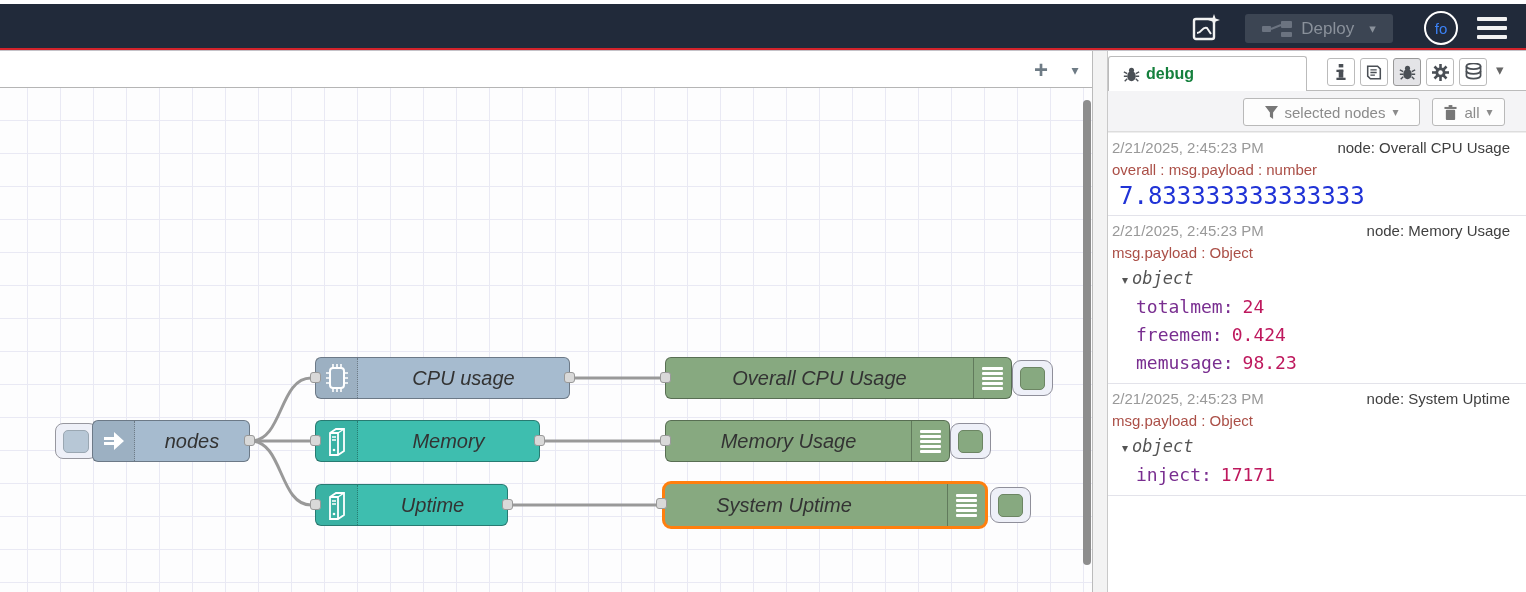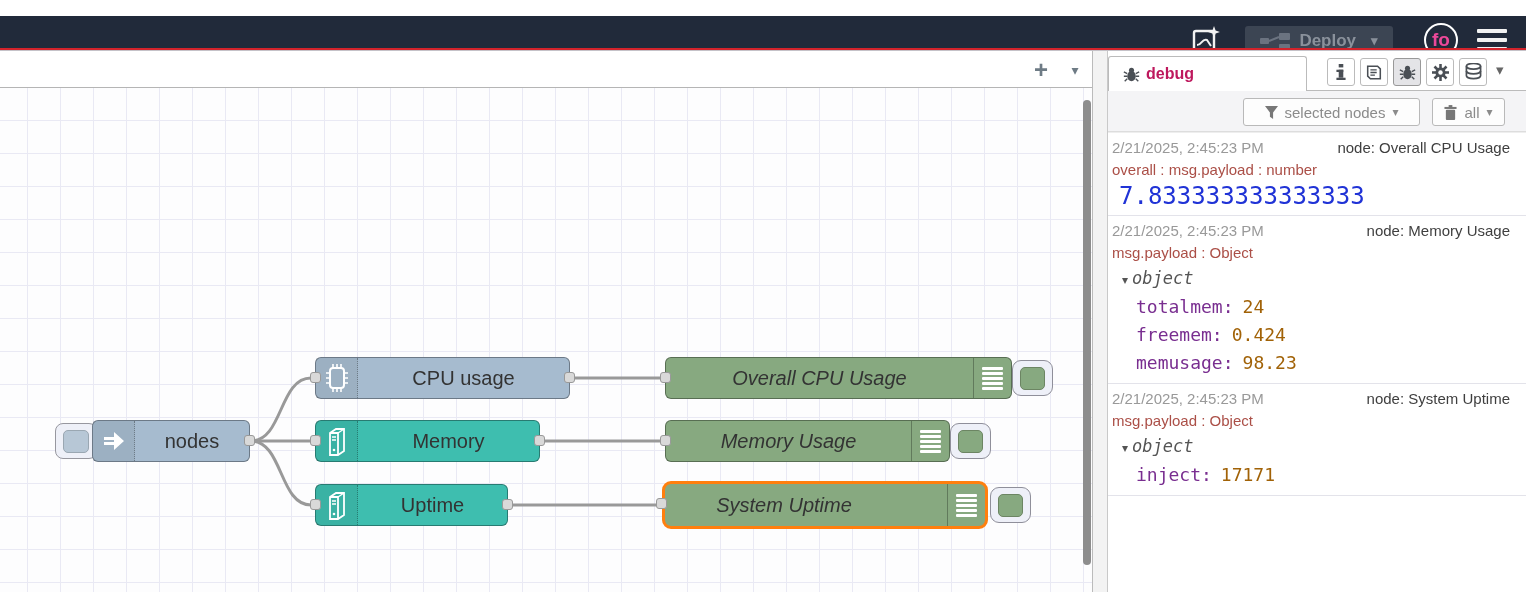--- a/index.html
+++ b/index.html
@@ -1,29 +1,29 @@
 <!DOCTYPE html>
 <html><head>
 <meta charset="utf-8">
 <style>
   * { margin:0; padding:0; box-sizing:border-box; }
   html,body { width:1526px; height:592px; overflow:hidden; }
   body { font-family:"Liberation Sans", sans-serif; background:#fff; }
   #app { position:relative; width:1526px; height:592px; overflow:hidden; }
 
   
-  #header { position:absolute; left:0; top:16px; width:1526px; height:44px; background:#212a3a;font-weight:bold; }
+  #header { position:absolute; left:0; top:4px; width:1526px; height:44px; background:#212a3a; }
   #header-redline { position:absolute; left:0; top:48px; width:1526px; height:3px; background:#d3232b; border-bottom:1px solid #c5c2c8; }
   .hdr-icon-btn { position:absolute; top:6px; width:36px; height:36px; display:flex; align-items:center; justify-content:center; cursor:pointer; }
   #export-btn { left:1188px; }
   #deploy-btn { position:absolute; left:1245px; top:10px; width:148px; height:29px; background:#3c4553; border-radius:3px;
                 display:flex; align-items:center; justify-content:center; gap:9px; color:#8a919b; font-size:17px; cursor:default; }
   #deploy-caret { font-size:13px; margin-left:6px; }
   #avatar { position:absolute; left:1424px; top:7px; width:34px; height:34px; border:2px solid #fff; border-radius:50%;
-            display:flex; align-items:center; justify-content:center; color:#ec4899; font-size:19px; cursor:pointer; }
+            display:flex; align-items:center; justify-content:center; color:#3b82f6; font-size:15px; cursor:pointer; }
   #menu-btn { position:absolute; left:1477px; top:13px; width:30px; height:22px; cursor:pointer;
               display:flex; flex-direction:column; justify-content:space-between; }
   #menu-btn span { display:block; height:4px; background:#f2f2f2; border-radius:1px; }
 
   
   #workspace { position:absolute; left:0; top:51px; width:1093px; height:541px; background:#fff; border-right:1px solid #bbb; }
   #flowtab-bar { position:absolute; left:0; top:0; width:100%; height:37px; background:#fff; border-bottom:1px solid #b5b5b5; }
   #add-flow-btn { position:absolute; left:1026px; top:4px; width:30px; height:30px; color:#6e7b85; font-size:24px; font-weight:bold;
                   display:flex; align-items:center; justify-content:center; cursor:pointer; }
   #flow-list-btn { position:absolute; left:1062px; top:6px; width:26px; height:26px; color:#6e7b85; font-size:14px;
@@ -33,41 +33,41 @@
             background-size:33px 33px, 33px 33px; background-position:27px 0, 0 32px; }
   #wires { position:absolute; left:0; top:0; width:1092px; height:504px; }
   #wires path { stroke:#999; stroke-width:3; fill:none; stroke-linecap:round; }
   #vscrollbar { position:absolute; left:1083px; top:12px; width:8px; height:465px; background:#8d8d8d; border-radius:4px; }
 
   
   .node { position:absolute; height:42px; border:1px solid rgba(0,0,0,0.35); border-radius:6px; display:flex; cursor:pointer; }
   .node .icon-region { width:42px; height:100%; background:rgba(0,0,0,0.06); border-right:1px dotted rgba(0,0,0,0.3);
                        display:flex; align-items:center; justify-content:center; flex:0 0 auto; }
   .node .icon-region.right { border-right:none; border-left:1px solid rgba(0,0,0,0.28); width:38px; background:transparent; }
-  .node .nlabel { flex:1; display:flex; align-items:center; justify-content:center; font-size:20px; color:#333; white-space:nowrap; }
+  .node .nlabel { flex:1; display:flex; align-items:center; justify-content:center; font-size:20px; color:#333; white-space:nowrap;font-style:italic; }
   .node .nlabel.it { font-style:italic;text-align:center; }
   .port { position:absolute; width:11px; height:11px; background:#d9d9d9; border:1px solid #999; border-radius:3px; cursor:crosshair; }
   .port.in  { left:-6px; top:14px; }
   .port.out { right:-6px; top:14px; }
   .inject-btn-outer { position:absolute; left:55px; top:335px; width:42px; height:36px; background:#eef0f8; border:1px solid #97979f;
                       border-radius:8px; display:flex; align-items:center; justify-content:center; cursor:pointer; }
   .inject-btn-inner { width:26px; height:23px; background:#b7c7d6; border:1px solid #9aa7b2; border-radius:5px; }
   .dbg-toggle { position:absolute; width:41px; height:36px; background:#eef0f8; border:1px solid #8f8f9a; border-radius:9px;
                 display:flex; align-items:center; justify-content:center; cursor:pointer; }
   .dbg-toggle .sq { width:25px; height:23px; background:#87a980; border:1px solid #6c8563; border-radius:5px; }
   .dbg-lines { display:flex; flex-direction:column; gap:2px; }
   .dbg-lines span { display:block; width:21px; height:3px; background:#fff; border-radius:1px; }
 
   
   #side-sep { position:absolute; left:1093px; top:51px; width:15px; height:541px; background:#f3f3f3; border-right:1px solid #c9c9c9; }
   #sidebar { position:absolute; left:1108px; top:51px; width:418px; height:541px; background:#fff; }
   #sb-header { position:absolute; left:0; top:0; width:100%; height:40px; background:#fff; border-bottom:1px solid #bbb; }
   #sb-tab { position:absolute; left:0; top:5px; width:199px; height:35px; background:#fff; border:1px solid #bbb; border-bottom:none;
             border-radius:3px 3px 0 0; display:flex; align-items:center; padding-left:14px; gap:6px; cursor:pointer; }
-  #sb-tab .tab-label { font-size:16px; font-weight:bold; color:#be185d; }
+  #sb-tab .tab-label { font-size:16px; font-weight:bold; color:#15803d; }
   .sb-iconbtn { position:absolute; top:7px; width:28px; height:28px; border:1px solid #bbb; border-radius:3px; background:#fff;
                 display:flex; align-items:center; justify-content:center; cursor:pointer; }
   .sb-iconbtn.active { background:#e4e4e7; border-color:#999; }
   #sb-caret { position:absolute; top:10px; left:388px; color:#666; font-size:15px; cursor:pointer; }
 
   #sb-toolbar { position:absolute; left:0; top:40px; width:100%; height:41px; background:#f4f4f6; border-bottom:1px solid #ddd; }
   .sb-toolbtn { position:absolute; top:7px; height:28px; background:#fdfdfd; border:1px solid #b9b9b9; border-radius:3px;
                 display:flex; align-items:center; justify-content:center; gap:7px; color:#8b8b8b; font-size:15px; padding:0 9px; cursor:pointer; }
   #filter-btn { left:135px; width:177px; }
   #clear-btn { left:324px; width:73px; }
@@ -78,21 +78,21 @@
   .msg-meta { display:flex; justify-content:space-between; align-items:baseline; line-height:22px; }
   .msg-ts { color:#999; font-size:15px; }
   .msg-node { color:#3f3f3f; font-size:15px; }
   .msg-path { color:#ab4f47; font-size:15px; line-height:20px; margin-top:1px; }
   .msg-value { font-family:"DejaVu Sans Mono", monospace; font-size:24px; color:#2033d6; line-height:26px; margin-top:3px; padding-left:7px; }
   .msg-objrow { line-height:26px; margin-top:2px; padding-left:10px; color:#555; }
   .msg-objrow .obj-caret { font-size:12px; color:#555; margin-right:4px; }
   .msg-objrow .obj-word { font-family:"DejaVu Sans Mono", monospace; font-style:italic; font-size:17px; color:#555; }
   .msg-prop { font-family:"DejaVu Sans Mono", monospace; font-size:18px; line-height:28px; padding-left:24px; }
   .msg-prop .pkey { color:#792e90; }
-  .msg-prop .pval { color:#a16207; margin-left:9px; }
+  .msg-prop .pval { color:#be185d; margin-left:9px; }
 
   svg { display:block; }
 </style>
 </head>
 <body>
 
 <div id="app">
 
   <div id="header">
     <div class="hdr-icon-btn" id="export-btn">

